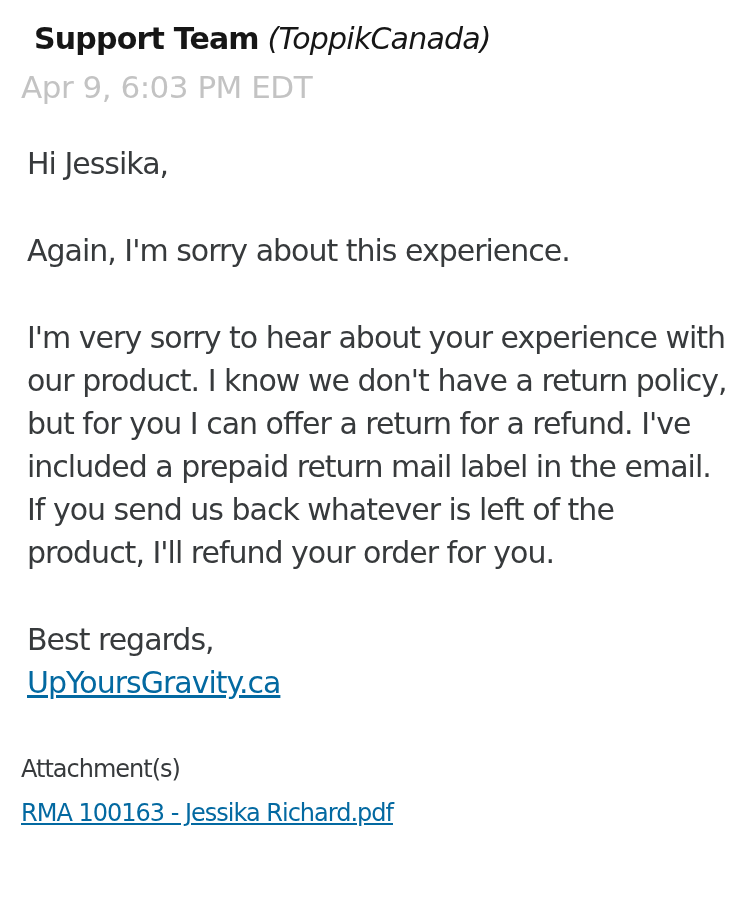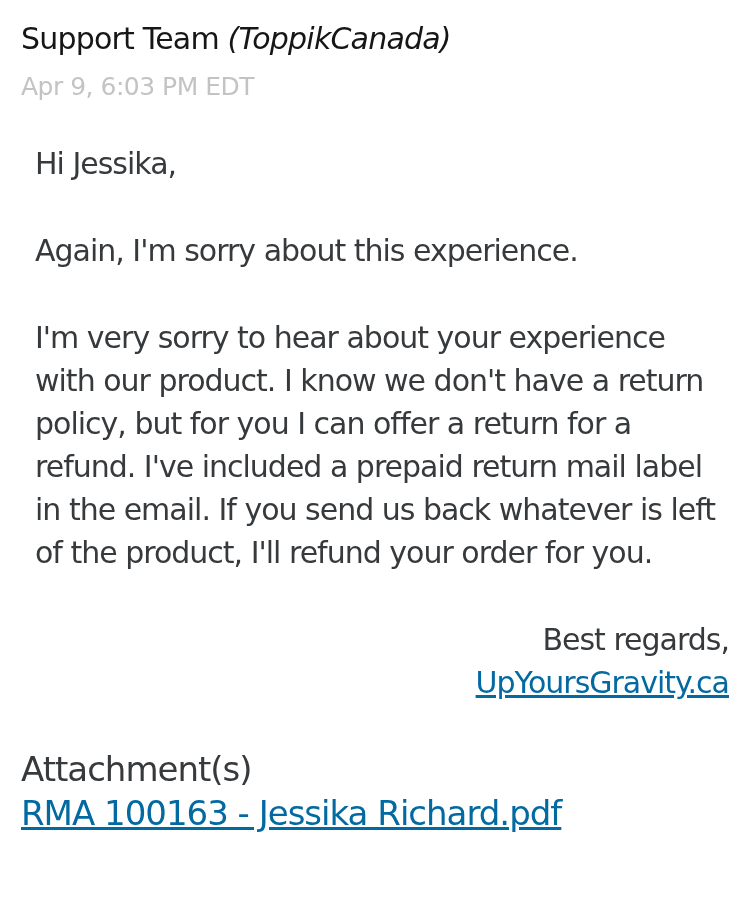--- a/index.html
+++ b/index.html
@@ -18,55 +18,55 @@
     padding: 20px 21px 0 21px;
     width: 708px;
   }
   .author-line {
     font-size: 30px;
     line-height: 38px;
     letter-spacing: -0.8px;
     color: #161616;
   }
   .author-name {
-    font-weight: normal;
+    font-weight: bold;
+    margin-left: 13px;
   }
   .author-org {
     font-weight: normal;
     font-style: italic;
   }
   .timestamp {
     margin-top: 11px;
-    font-size: 25px;
+    font-size: 31px;
     line-height: 36px;
     letter-spacing: -0.5px;
     color: #c3c3c3;
   }
   .message-body {
     margin-top: 37px;
     font-size: 30px;
     line-height: 43px;
     letter-spacing: -1px;
     color: #373a3c;
   }
   .message-body p {
-    margin: 0 0 44px 14px;
+    margin: 0 0 44px 6px;
   }
   .sig-line {
     display: block;
-    text-align: right;
   }
   a.link {
     color: #0369a1;
     text-decoration: underline;
     cursor: pointer;
   }
   .attachments {
     margin-top: 32px;
-    font-size: 34px;
+    font-size: 24px;
     line-height: 43px;
     letter-spacing: -1px;
   }
   .attachments-label {
     color: #373a3c;
   }
   .attachment-file {
     display: inline-block;
     margin-top: 1px;
   }

